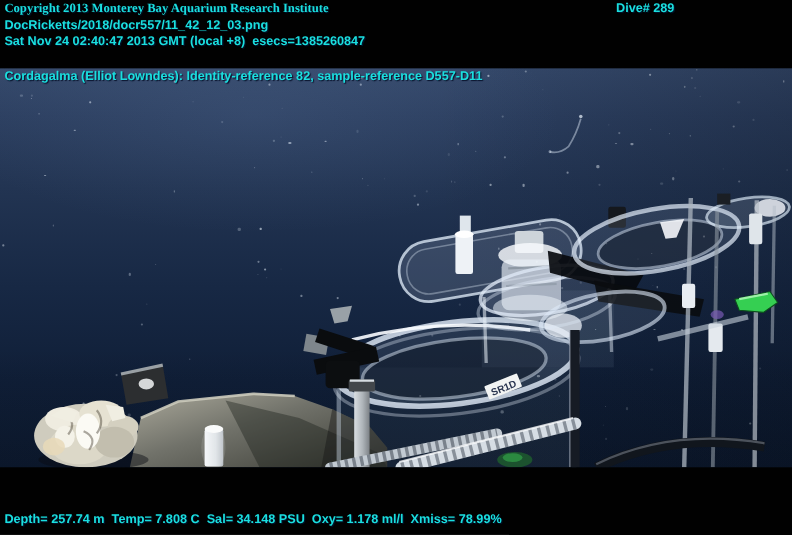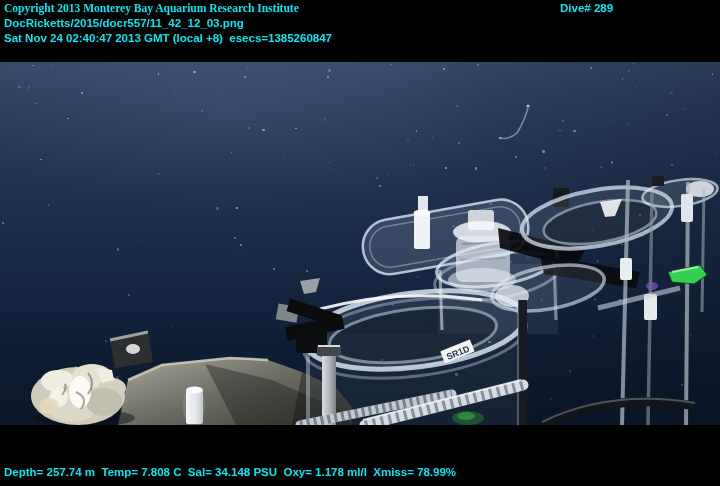--- a/index.html
+++ b/index.html
@@ -350,18 +350,19 @@
       </g>
     </svg>
 
     <div class="vignette"></div>
   </div>
 
   <div class="bar-top"></div>
   <div class="bar-bottom"></div>
 
   <div class="osd l1">Copyright 2013 Monterey Bay Aquarium Research Institute</div>
-  <div class="osd l2">DocRicketts/2015/docr557/11_42_12_03.png</div>
+  <div class="osd l2">DocRicketts/2018/docr557/11_42_12_03.png</div>
   <div class="osd l3">Sat Nov 24 02:40:47 2013 GMT (local +8)  esecs=1385260847</div>
   <div class="osd r1">Dive# 289</div>
+  <div class="osd anno">Cordagalma (Elliot Lowndes): Identity-reference 82, sample-reference D557-D11</div>
   <div class="osd telemetry">Depth= 257.74 m  Temp= 7.808 C  Sal= 34.148 PSU  Oxy= 1.178 ml/l  Xmiss= 78.99%</div>
 
 </div>
 
 </body></html>

